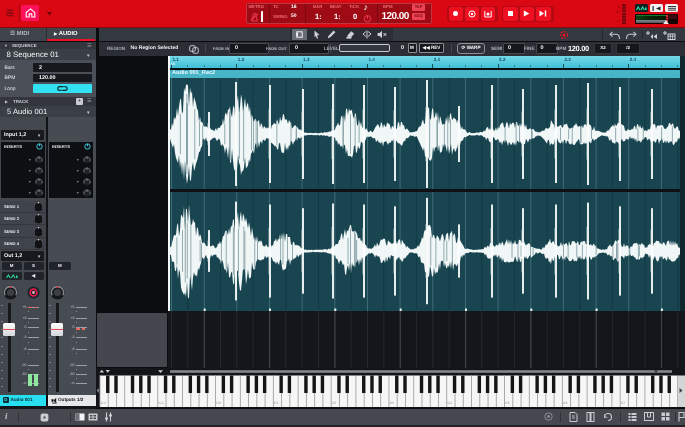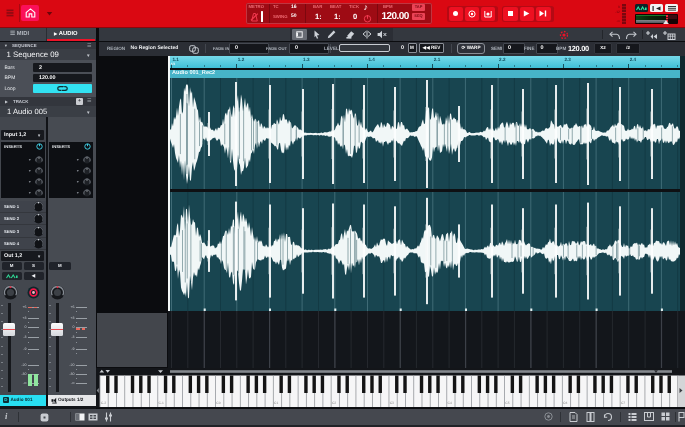--- a/index.html
+++ b/index.html
@@ -198,21 +198,21 @@
 <div class="ab box" style="left:535.5px;top:43px;width:16px;height:8.5px;font-size:5.4px;line-height:8.5px;padding-left:4px;">0</div>
 <div class="ab" style="left:556px;top:45.6px;font-size:4.6px;font-weight:bold;color:#abb1b9;">BPM</div>
 <div class="ab" style="left:568px;top:43.5px;font-size:7.4px;letter-spacing:-0.3px;font-weight:bold;color:#fff;">120.00</div>
 <div class="ab box" style="left:594px;top:43px;width:16px;height:8.5px;font-size:4.4px;line-height:8.5px;text-align:center;border-color:#33363d;">X2</div>
 <div class="ab box" style="left:616px;top:43px;width:22px;height:8.5px;font-size:4.4px;line-height:8.5px;text-align:center;border-color:#33363d;">/2</div>
 <div class="ab" style="left:0;top:41.5px;width:96px;height:7.5px;background:#33363d;"></div>
 <div class="ab" style="left:4px;top:43.6px;font-size:3.8px;color:#c2c6cc;">▼</div>
 <div class="ab" style="left:12px;top:43.2px;font-size:4.4px;font-weight:bold;color:#c6cad2;">SEQUENCE</div>
 <div class="ab" style="left:87px;top:42.5px;font-size:5px;color:#9ba0a7;">☰</div>
 <div class="ab" style="left:0;top:49px;width:96px;height:10.5px;background:#3a3e45;"></div>
-<div class="ab" style="left:6.5px;top:49.8px;font-size:7.8px;color:#f2f3f5;">1 Sequence 09</div>
+<div class="ab" style="left:6.5px;top:49.8px;font-size:7.8px;color:#f2f3f5;">8 Sequence 01</div>
 <div class="ab" style="left:86px;top:52.5px;font-size:4.6px;color:#c2c6cc;">▼</div>
 <div class="ab" style="left:0;top:59.5px;width:96px;height:37.5px;background:#4b4f57;"></div>
 <div class="ab" style="left:4.5px;top:64.5px;font-size:5px;color:#e8ebee;">Bars</div>
 <div class="ab" style="left:33px;top:63px;width:59px;height:8.8px;background:#16181d;border-radius:1px;"></div>
 <div class="ab" style="left:39px;top:64.5px;font-size:5.4px;font-weight:bold;color:#fff;">2</div>
 <div class="ab" style="left:4.5px;top:75px;font-size:5px;color:#e8ebee;">BPM</div>
 <div class="ab" style="left:33px;top:73.5px;width:59px;height:8.8px;background:#16181d;border-radius:1px;"></div>
 <div class="ab" style="left:39px;top:75px;font-size:5.4px;font-weight:bold;color:#fff;">120.00</div>
 <div class="ab" style="left:4.5px;top:85.5px;font-size:5px;color:#e8ebee;">Loop</div>
 <div class="ab" style="left:33px;top:84px;width:59px;height:8.8px;background:#32e2f2;border-radius:1px;"></div>
@@ -222,21 +222,21 @@
  <path d="M8 4.4 Q10.2 4.4 10.2 2.5 Q10.2 0.6 8 0.6 L7.2 0.6" fill="none" stroke="#0d2e33" stroke-width="1.2"></path>
  <path d="M7.2 0.6 L5.9 0 L5.9 1.4 Z" fill="#0d2e33"></path>
   </svg>
 <div class="ab" style="left:0;top:97px;width:96px;height:8.5px;background:#33363d;"></div>
 <div class="ab" style="left:5px;top:99px;font-size:3.8px;color:#c2c6cc;">▶</div>
 <div class="ab" style="left:13px;top:99px;font-size:4.4px;font-weight:bold;color:#c6cad2;">TRACK</div>
 <div class="ab" style="left:76px;top:98px;width:6.5px;height:6.5px;background:#caccd1;border-radius:1px;"></div>
 <div class="ab" style="left:78px;top:98.2px;font-size:5px;color:#33363d;font-weight:bold;">+</div>
 <div class="ab" style="left:87px;top:98px;font-size:5px;color:#9ba0a7;">☰</div>
 <div class="ab" style="left:0;top:105.5px;width:96px;height:11.5px;background:#3a3e45;"></div>
-<div class="ab" style="left:7px;top:106.5px;font-size:7.6px;color:#f2f3f5;">1 Audio 005</div>
+<div class="ab" style="left:7px;top:106.5px;font-size:7.6px;color:#f2f3f5;">5 Audio 001</div>
 <div class="ab" style="left:86px;top:109.5px;font-size:4.6px;color:#c2c6cc;">▼</div>
 
 <div class="ab" style="left:0;top:117px;width:45.5px;height:277.5px;background:#43474e;"></div>
 <div class="ab" style="left:45.5px;top:117px;width:2px;height:277.5px;background:#111317;"></div>
 <div class="ab" style="left:47.5px;top:117px;width:48.5px;height:277.5px;background:#474b52;"></div>
 
 <div class="ab" style="left:1px;top:129.5px;width:43px;height:10px;background:#17191e;border-radius:1px;"></div>
 <div class="ab" style="left:4px;top:131.5px;font-size:5.4px;font-weight:bold;color:#f2f3f5;">Input 1,2</div>
 <div class="ab" style="left:37px;top:132.5px;font-size:4.2px;color:#c2c6cc;">▼</div>
 <div class="ab" style="left:1.0px;top:141.5px;width:43.5px;height:56.5px;background:#0d0f13;"></div>

